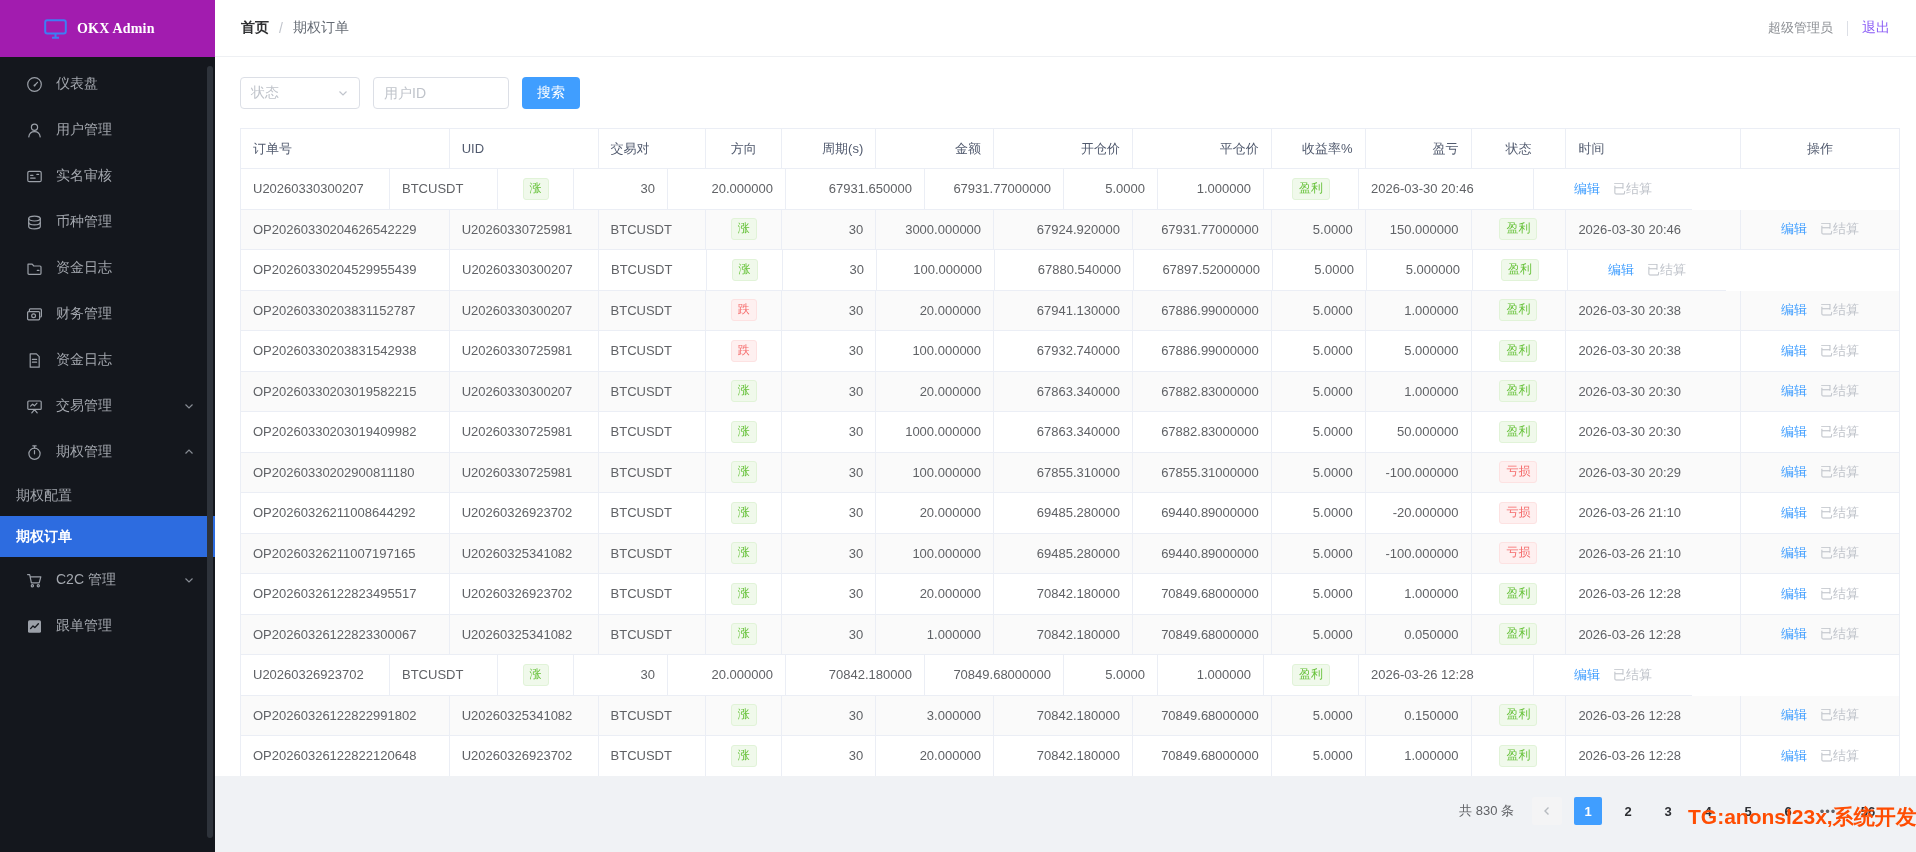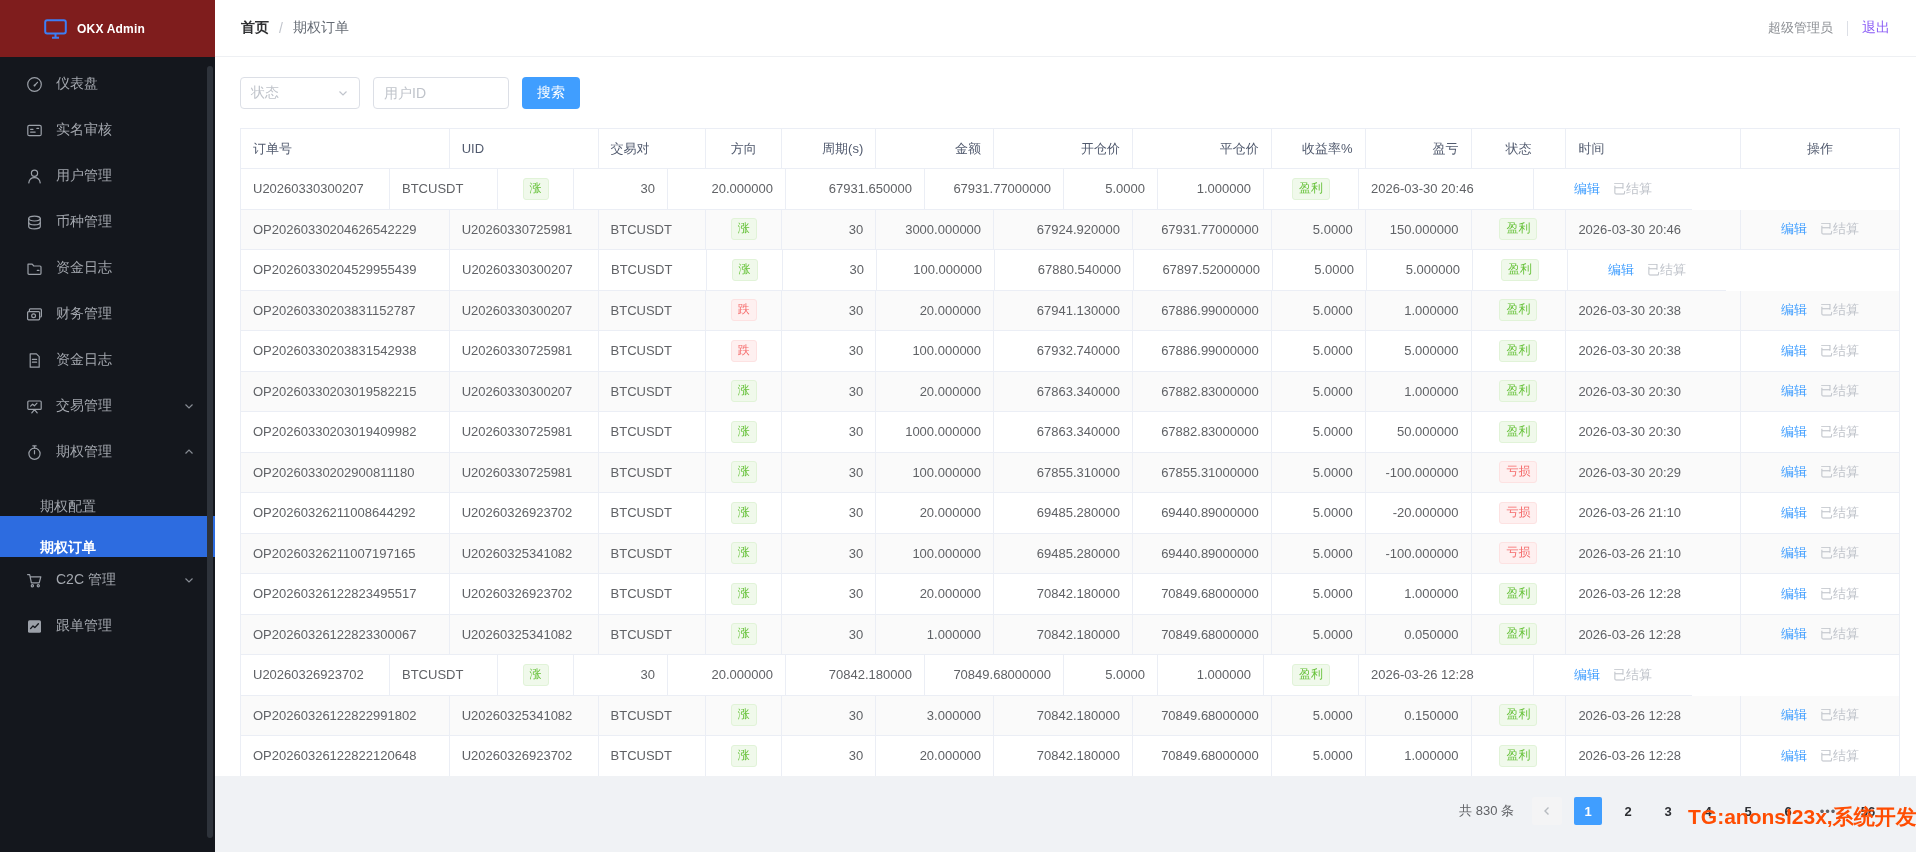--- a/index.html
+++ b/index.html
@@ -1,28 +1,28 @@
 <!DOCTYPE html>
 <html><head>
 <meta charset="utf-8">
 <style>
   html,body{margin:0;padding:0;}
   body{width:1916px;height:852px;position:relative;overflow:hidden;background:#f0f2f5;
        font-family:"Liberation Sans","DejaVu Sans",sans-serif;}
   
   .sidebar{position:absolute;left:0;top:0;bottom:0;width:215px;background:#14171d;color:#a3a7ae;z-index:3;}
-  .logo{height:57px;background:#7f1d1d;display:flex;align-items:center;padding-left:44px;gap:10px;
-        color:#ffffff;font-weight:bold;font-size:12px;letter-spacing:.2px;}
+  .logo{height:57px;background:#a21caf;display:flex;align-items:center;padding-left:44px;gap:10px;
+        color:#ffffff;font-weight:bold;font-size:14px;letter-spacing:.2px;font-family:Liberation Serif, serif;}
   .logo-icon{display:flex;align-items:center;}
   .menu{padding-top:4px;}
   .menu-item{height:46px;display:flex;align-items:center;padding:0 20px 0 26px;gap:13px;font-size:14px;cursor:pointer;}
   .menu-item .mi-icon{display:flex;align-items:center;color:#9ba0a8;}
   .menu-item .lbl{flex:1;white-space:nowrap;}
   .chev{color:#878c94;display:flex;align-items:center;}
-  .sub-item{height:41px;display:flex;align-items:flex-end;padding-left:40px;font-size:14px;cursor:pointer;}
+  .sub-item{height:41px;display:flex;align-items:center;padding-left:16px;font-size:14px;cursor:pointer;}
   .sub-item.active{background:#2d6ce0;color:#ffffff;font-weight:bold;}
   .sb-scroll{position:absolute;top:66px;right:2px;width:6px;height:772px;border-radius:3px;background:#2e333b;}
   
   .topbar{position:absolute;left:215px;top:0;right:0;height:57px;background:#ffffff;border-bottom:1px solid #eef0f3;
           display:flex;align-items:center;padding:0 26px;box-sizing:border-box;z-index:2;}
   .breadcrumb{display:flex;align-items:center;gap:10px;font-size:14px;}
   .bc-home{color:#303133;font-weight:bold;}
   .bc-sep{color:#c0c4cc;}
   .bc-cur{color:#646a73;}
   .topbar-right{margin-left:auto;display:flex;align-items:center;gap:14px;}
@@ -90,34 +90,34 @@
             <circle cx="8.5" cy="8.5" r="6.8" fill="none" stroke="currentColor" stroke-width="1.2" stroke-linecap="round" stroke-linejoin="round"></circle>
             <path d="M8.5 9.5l3-3.2" fill="none" stroke="currentColor" stroke-width="1.2" stroke-linecap="round" stroke-linejoin="round"></path>
             <circle cx="8.5" cy="9.5" r="1" fill="currentColor"></circle>
           </svg>
         </span>
         <span class="lbl">仪表盘</span>
       </div>
       <div class="menu-item">
         <span class="mi-icon">
           <svg width="17" height="17" viewBox="0 0 17 17">
+            <circle cx="8.5" cy="5.3" r="3.1" fill="none" stroke="currentColor" stroke-width="1.2" stroke-linecap="round" stroke-linejoin="round"></circle>
+            <path d="M2.8 14.8c.4-3 2.8-5.1 5.7-5.1s5.3 2.1 5.7 5.1" fill="none" stroke="currentColor" stroke-width="1.2" stroke-linecap="round" stroke-linejoin="round"></path>
+          </svg>
+        </span>
+        <span class="lbl">用户管理</span>
+      </div>
+      <div class="menu-item">
+        <span class="mi-icon">
+          <svg width="17" height="17" viewBox="0 0 17 17">
             <rect x="1.8" y="3.3" width="13.4" height="10.4" rx="1.5" fill="none" stroke="currentColor" stroke-width="1.2" stroke-linecap="round" stroke-linejoin="round"></rect>
             <path d="M4.6 7.3h2.4M4.6 10.1h4.6M10.9 6.4h1.7" fill="none" stroke="currentColor" stroke-width="1.2" stroke-linecap="round" stroke-linejoin="round"></path>
           </svg>
         </span>
         <span class="lbl">实名审核</span>
-      </div>
-      <div class="menu-item">
-        <span class="mi-icon">
-          <svg width="17" height="17" viewBox="0 0 17 17">
-            <circle cx="8.5" cy="5.3" r="3.1" fill="none" stroke="currentColor" stroke-width="1.2" stroke-linecap="round" stroke-linejoin="round"></circle>
-            <path d="M2.8 14.8c.4-3 2.8-5.1 5.7-5.1s5.3 2.1 5.7 5.1" fill="none" stroke="currentColor" stroke-width="1.2" stroke-linecap="round" stroke-linejoin="round"></path>
-          </svg>
-        </span>
-        <span class="lbl">用户管理</span>
       </div>
       <div class="menu-item">
         <span class="mi-icon">
           <svg width="17" height="17" viewBox="0 0 17 17">
             <ellipse cx="8.5" cy="4.6" rx="5.8" ry="2.4" fill="none" stroke="currentColor" stroke-width="1.2" stroke-linecap="round" stroke-linejoin="round"></ellipse>
             <path d="M2.7 4.6v7.8c0 1.3 2.6 2.4 5.8 2.4s5.8-1.1 5.8-2.4V4.6" fill="none" stroke="currentColor" stroke-width="1.2" stroke-linecap="round" stroke-linejoin="round"></path>
             <path d="M2.7 8.5c0 1.3 2.6 2.4 5.8 2.4s5.8-1.1 5.8-2.4" fill="none" stroke="currentColor" stroke-width="1.2" stroke-linecap="round" stroke-linejoin="round"></path>
           </svg>
         </span>
         <span class="lbl">币种管理</span>

